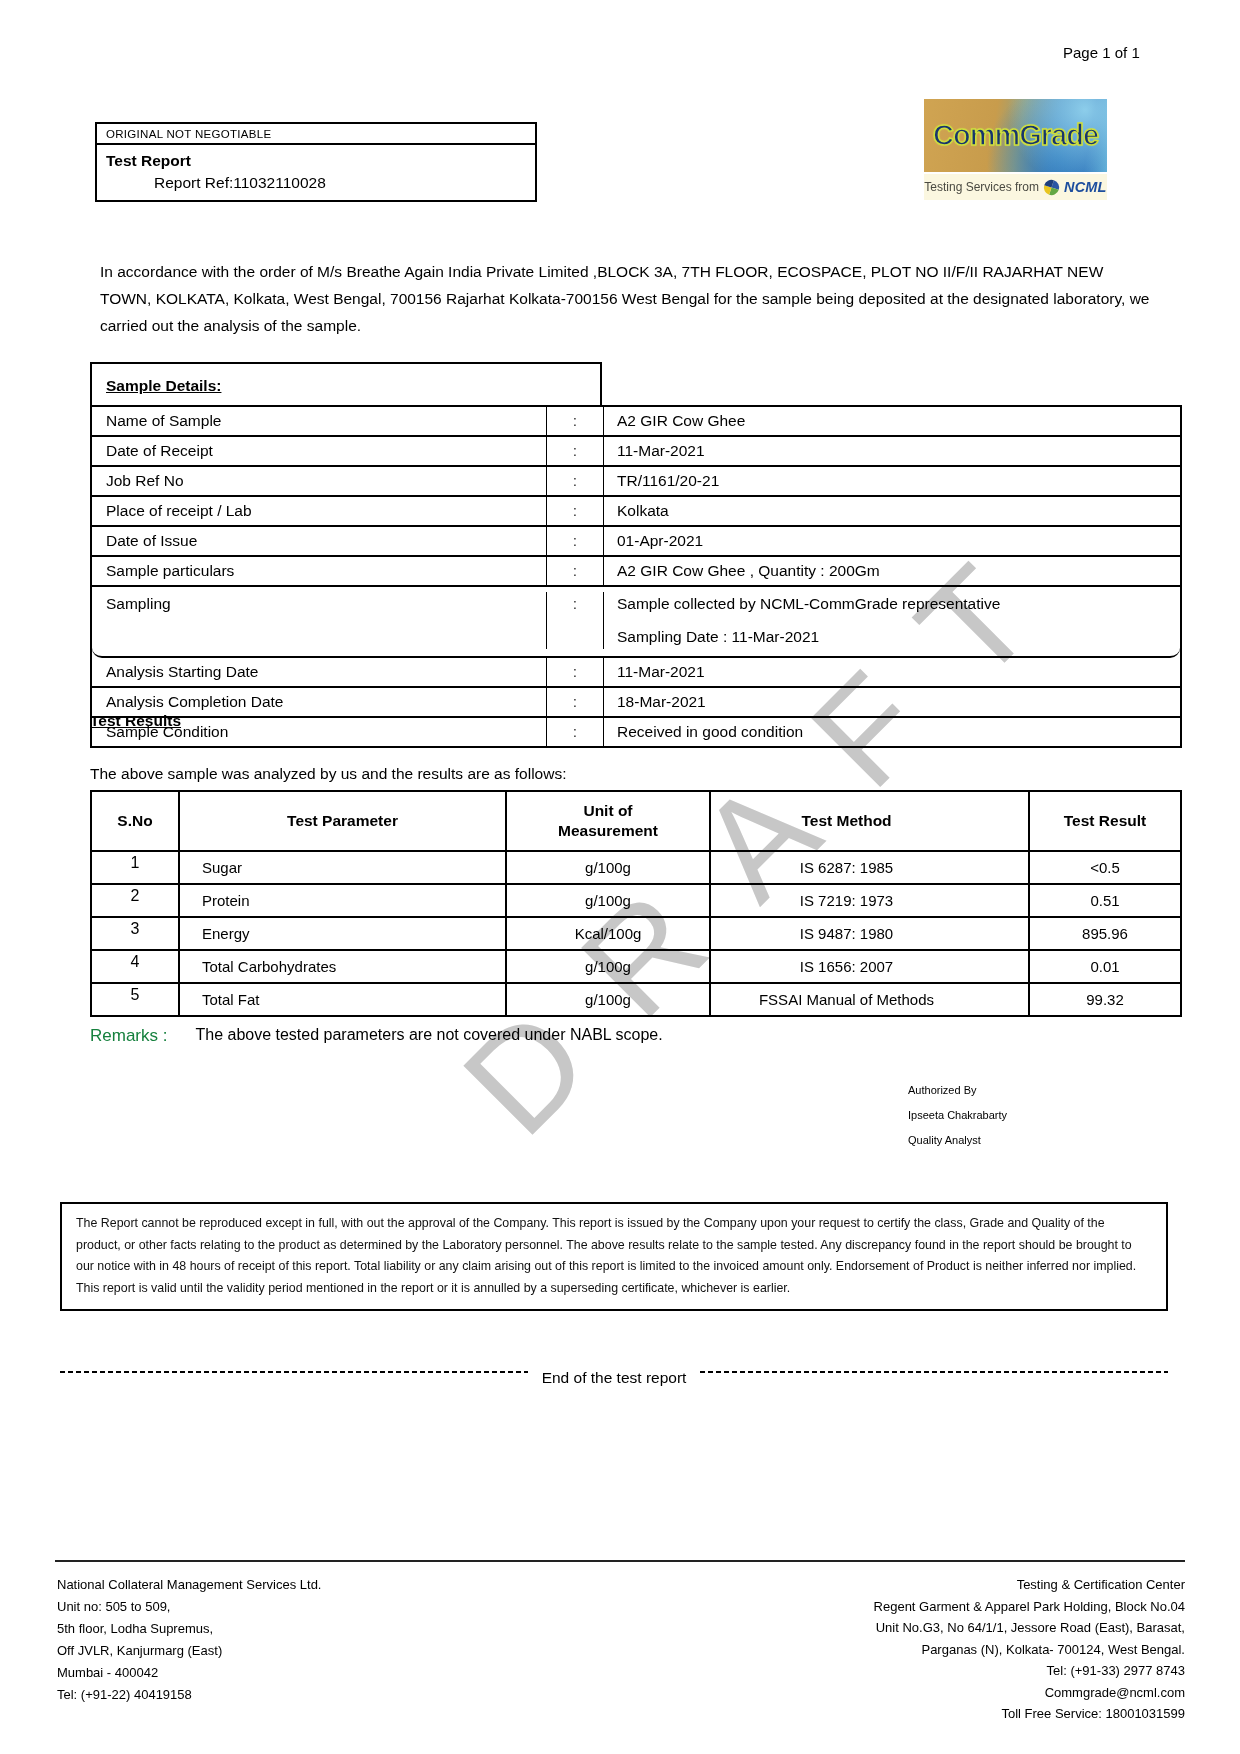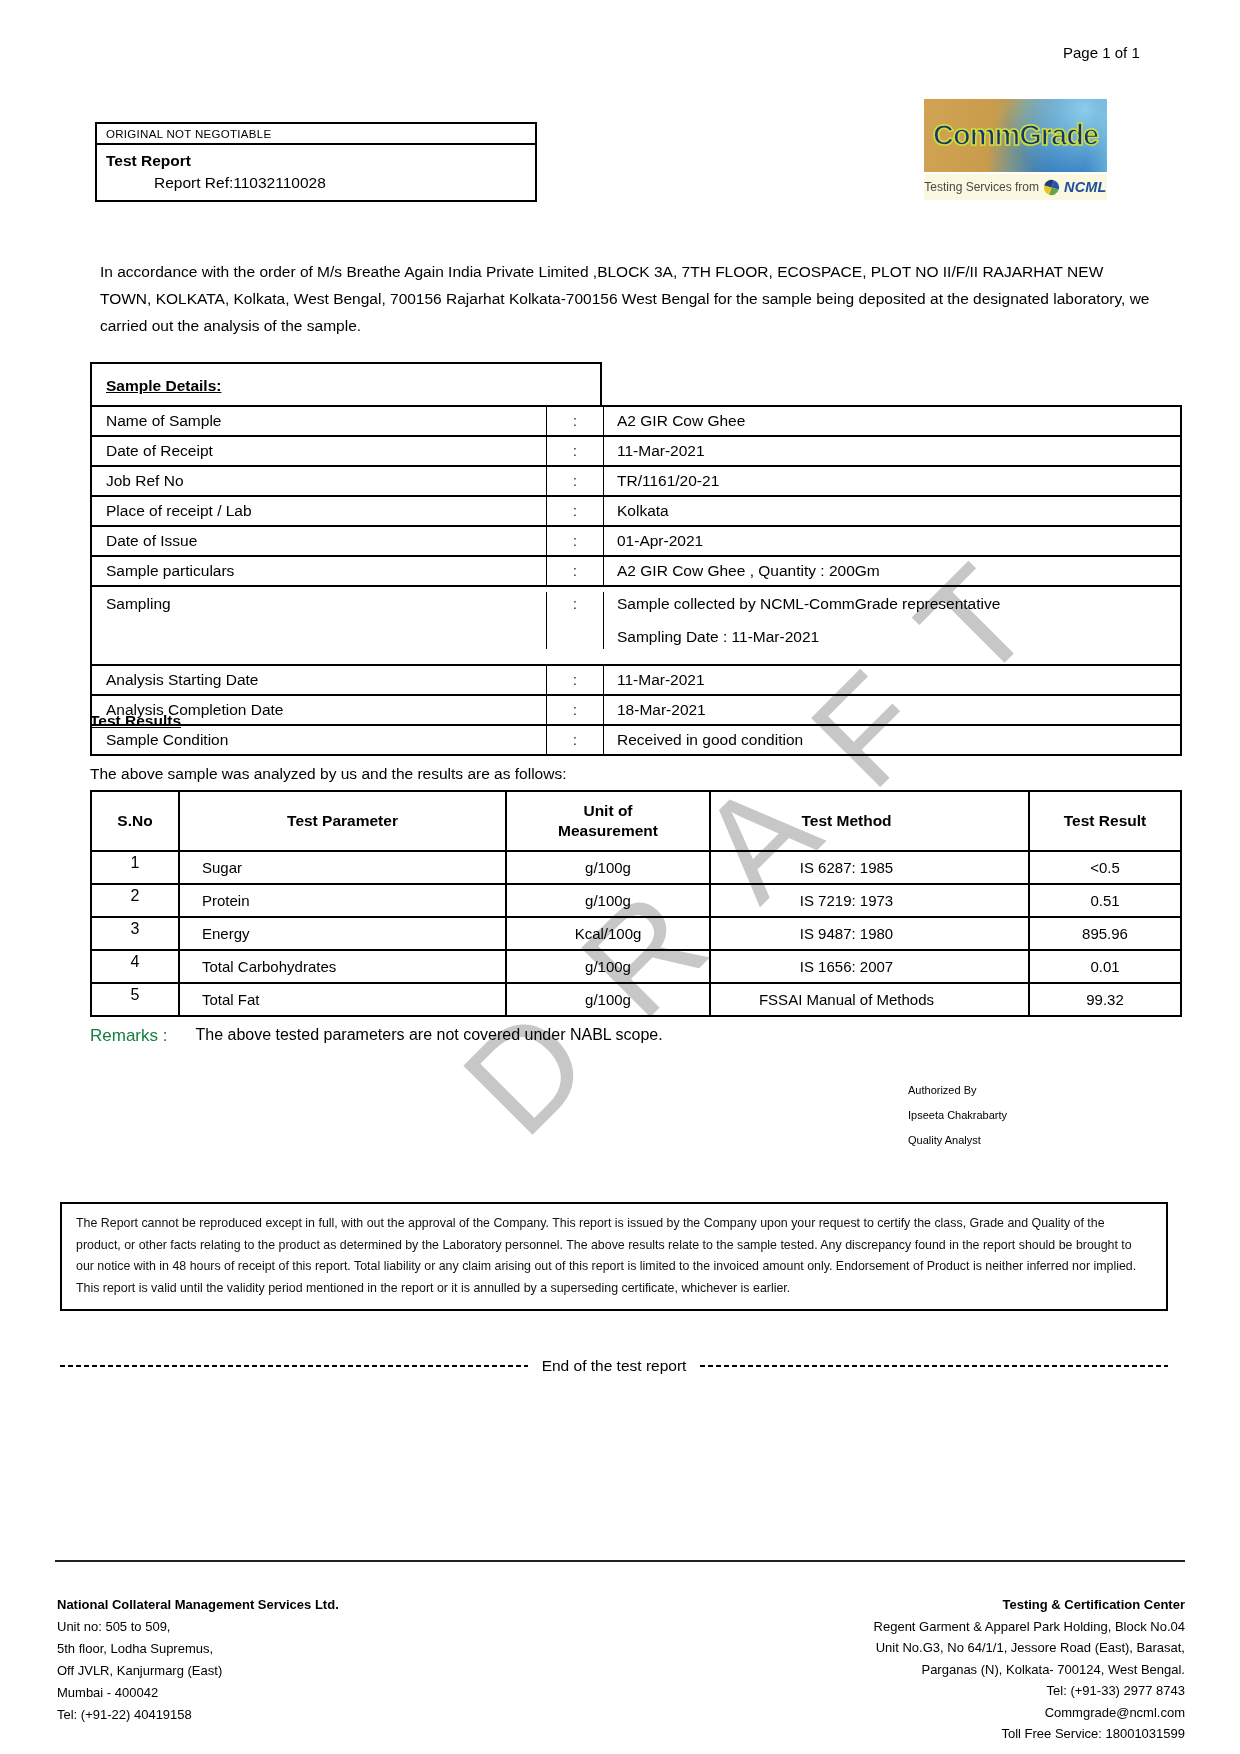--- a/index.html
+++ b/index.html
@@ -40,21 +40,21 @@
   
   .intro{left:100px;top:258px;width:1058px;font-size:15.5px;line-height:27px;}
 
   
   .sd-table{left:90px;top:362px;width:1092px;font-size:15.5px;}
   .sd-header{width:512px;border:2px solid #000;border-bottom:0;box-sizing:border-box;
     padding:13px 0 10px 14px;}
   .sd-heading{font-weight:bold;text-decoration:underline;}
   .sd-body{border:2px solid #000;border-bottom:0;box-sizing:border-box;}
   .sd-row{display:flex;align-items:center;min-height:30px;border-bottom:2px solid #000;box-sizing:border-box;}
-  .sd-row.tall{align-items:center;padding:5px 0 15px 0;}
+  .sd-row.tall{align-items:center;padding:5px 0 7px 0;border-radius:10px;}
   .sd-label{width:455px;align-self:stretch;display:flex;align-items:center;
     padding-left:14px;border-right:1px solid #000;box-sizing:border-box;}
   .sd-row.tall .sd-label{align-items:flex-start;padding-top:3px;}
   .sd-colon{width:57px;align-self:stretch;display:flex;align-items:center;justify-content:center;
     border-right:1px solid #000;box-sizing:border-box;color:#333;}
   .sd-row.tall .sd-colon{align-items:flex-start;padding-top:3px;}
   .sd-value{flex:1;padding-left:13px;}
   .sd-value .line{line-height:24px;}
   .sd-value .line + .line{margin-top:9px;}
 
@@ -86,27 +86,27 @@
   
   .authorized{left:908px;top:1078px;font-size:11px;line-height:25px;}
 
   
   .disclaimer-box{left:60px;top:1202px;width:1108px;border:2px solid #000;box-sizing:border-box;
     padding:9px 14px 10px 14px;font-size:12.4px;line-height:21.5px;color:#111;}
 
   
   .endline{left:60px;top:1357px;width:1108px;display:flex;align-items:center;gap:14px;}
   .dash{flex:1;height:2px;background:repeating-linear-gradient(90deg,#000 0 5px,transparent 5px 8px);}
-  .end-text{font-size:15.5px;white-space:nowrap;}
+  .end-text{font-size:15.5px;white-space:nowrap;margin-top:12px;}
 
   
   .footer-rule{left:55px;top:1560px;width:1130px;height:0;border-top:2px solid #222;}
   .footer-left{left:57px;top:1574px;font-size:13px;line-height:22px;}
   .footer-right{right:55px;top:1574px;font-size:13px;line-height:21.5px;text-align:right;}
-  .footer-title{font-weight:bold;margin-top:20px;}
+  .footer-title{font-weight:normal;}
 </style>
 </head>
 <body>
 
 <div class="page">
 
   <div class="watermark">DRAFT</div>
 
   <div class="abs page-number">Page 1 of 1</div>
 

